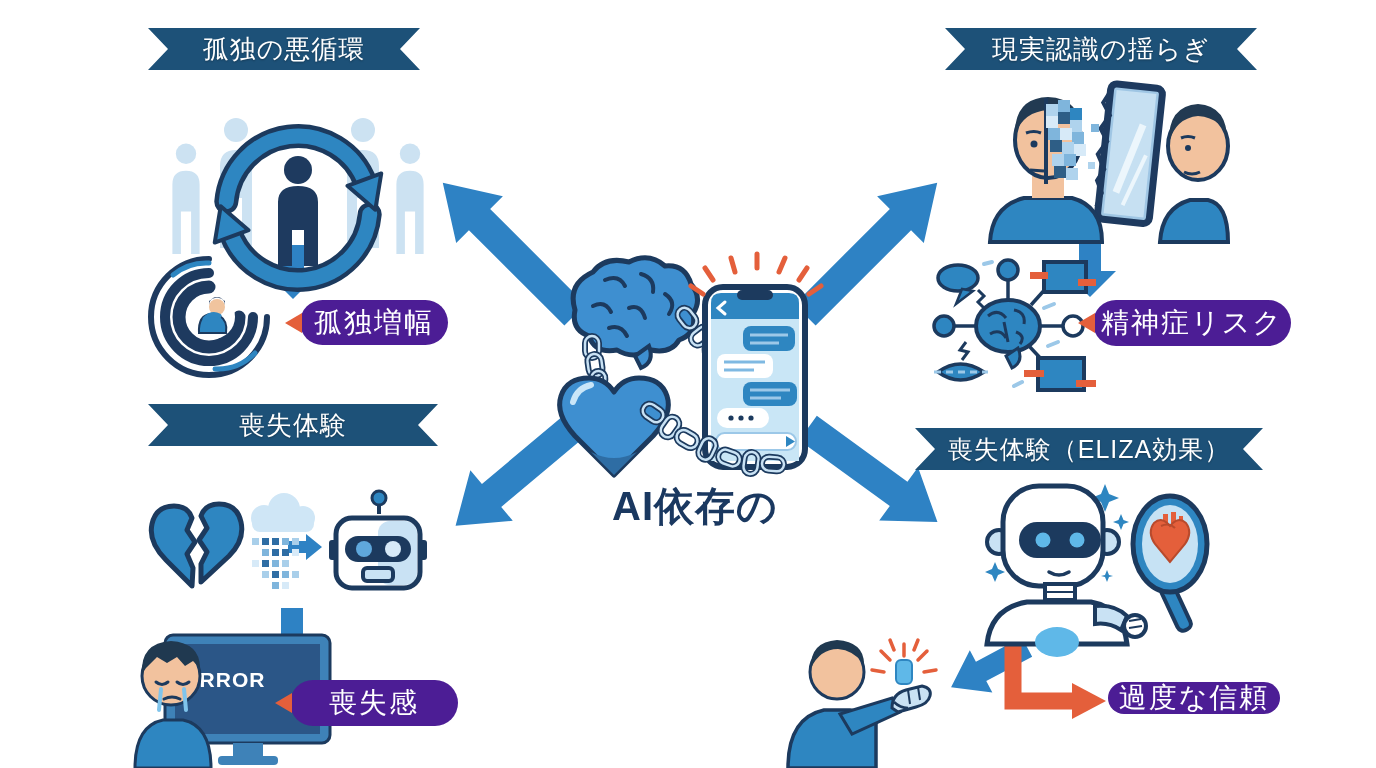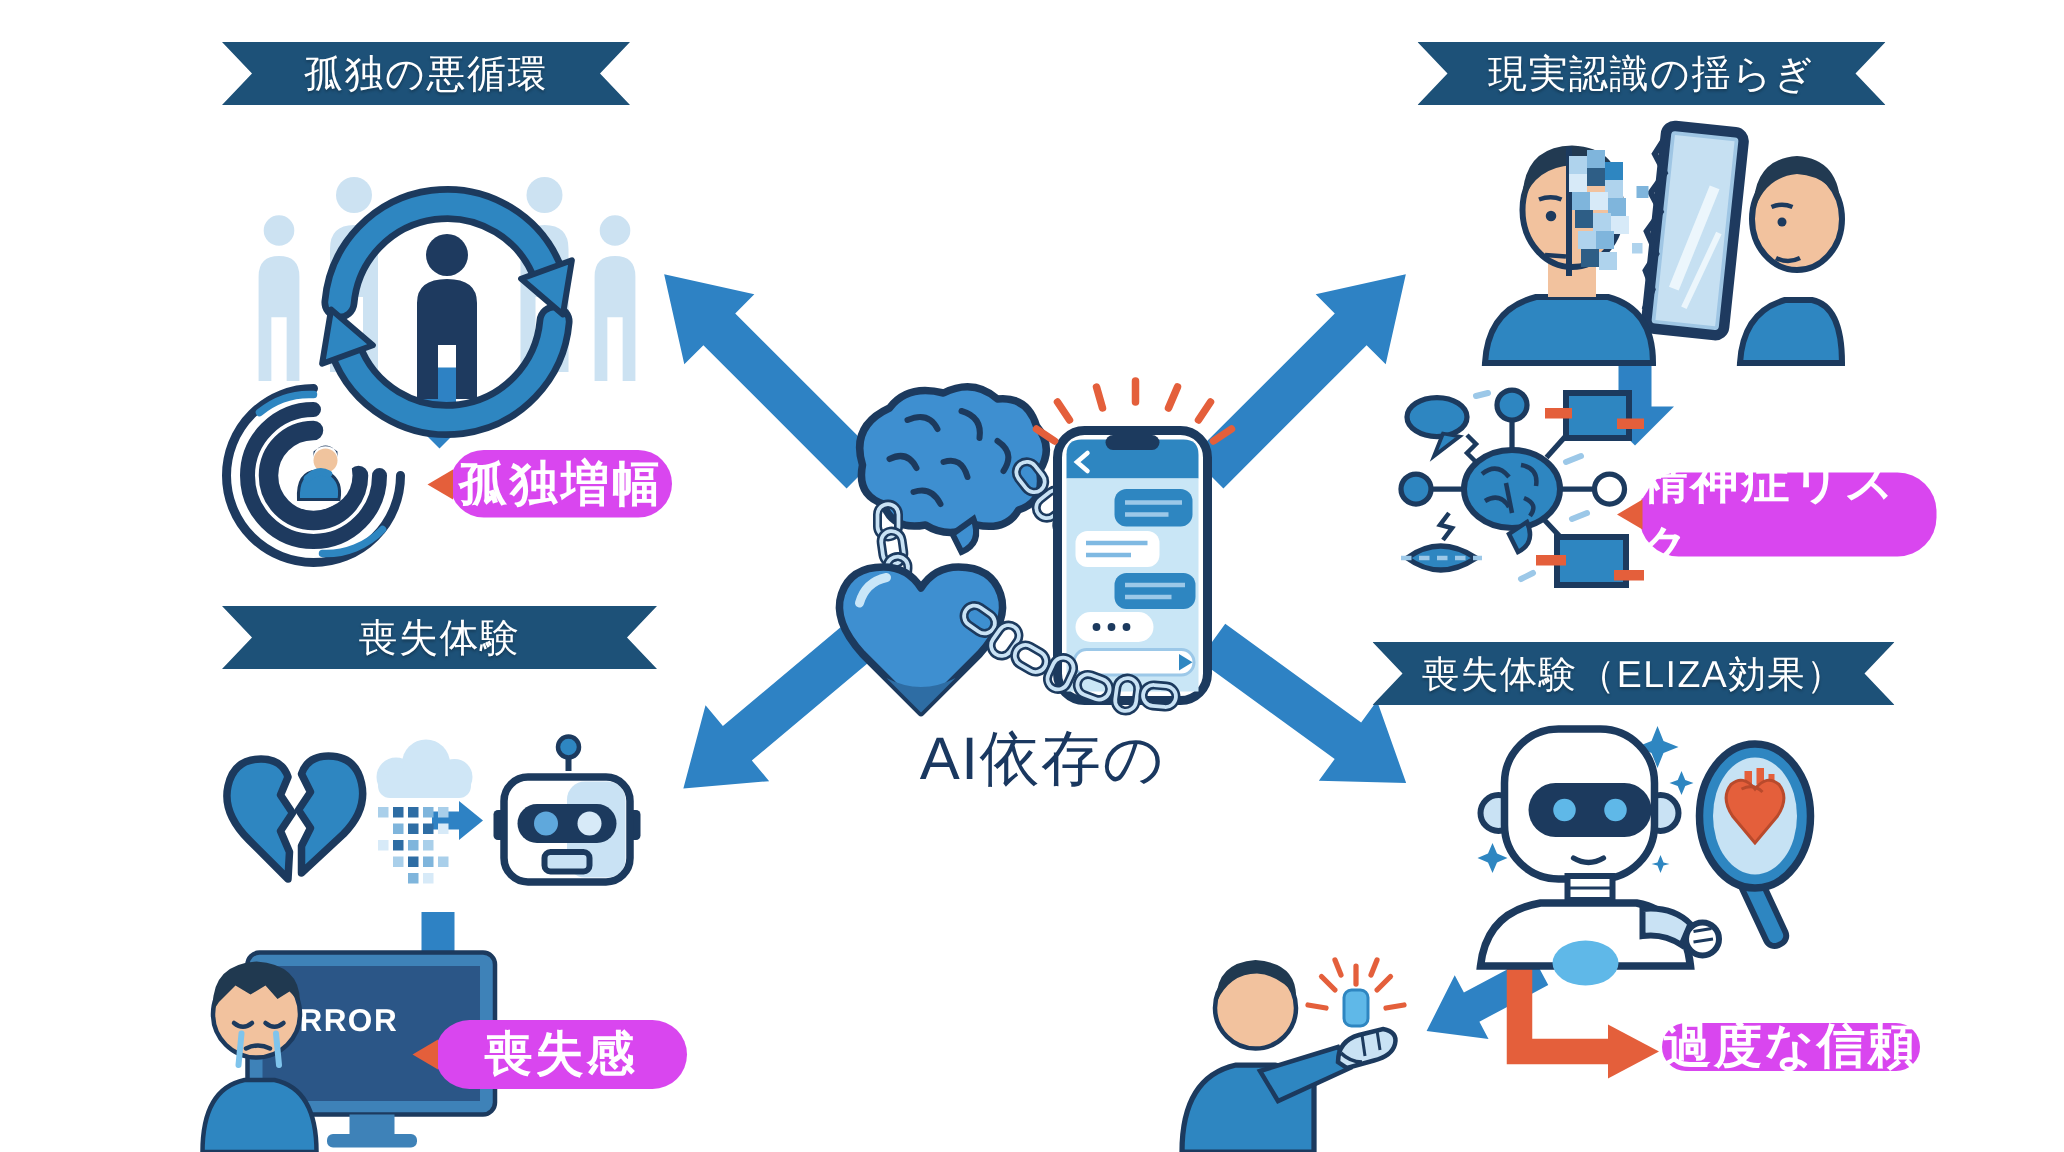--- a/index.html
+++ b/index.html
@@ -1,25 +1,25 @@
 <!DOCTYPE html>
 <html><head>
 <meta charset="utf-8">
 <style>
 *{margin:0;padding:0;box-sizing:border-box}
 html,body{width:1376px;height:768px}
 body{position:relative;background:#fff;overflow:hidden;font-family:"Liberation Sans","DejaVu Sans",sans-serif}
 .banner{position:absolute;height:42px;background:#1D5178;color:#fff;display:flex;align-items:center;justify-content:center;
   font-weight:normal;font-size:26px;letter-spacing:1px;text-shadow:0 1px 2px rgba(0,0,0,.3);
   clip-path:polygon(0 0,100% 0,calc(100% - 20px) 50%,100% 100%,0 100%,20px 50%)}
-.callout{position:absolute;background:#d946ef;color:#fff;font-weight:bold;font-size:32px;letter-spacing:2px;
+.callout{position:absolute;background:#4c1d95;color:#fff;font-weight:normal;font-size:28px;letter-spacing:2px;
   display:flex;align-items:center;justify-content:center;border-radius:26px}
 .callout.tail::before{content:"";position:absolute;left:-15px;top:50%;transform:translateY(-50%);
   border-top:10px solid transparent;border-bottom:10px solid transparent;border-right:17px solid #E45F3B}
-.title{position:absolute;left:540px;top:483px;width:310px;text-align:center;font-weight:normal;color:#1A3860;
+.title{position:absolute;left:540px;top:483px;width:310px;text-align:center;font-weight:bold;color:#1A3860;
   font-size:40px;line-height:1.18;letter-spacing:1px}
 svg.icon{position:absolute;overflow:visible}
 </style>
 </head>
 <body>
 
 <svg class="icon" style="left:0;top:0" width="1376" height="768" viewBox="0 0 1376 768">
   <g transform="translate(575,315) rotate(-135)">
     <polygon points="0,-15 135,-15 135,-33 187,0 135,33 135,15 0,15" fill="#2E82C4"></polygon>
     </g>
@@ -451,19 +451,19 @@
     <line x1="134" y1="20" x2="138" y2="10"></line>
   </g>
 </svg>
 
 <div class="banner" style="left:148px;top:28px;width:272px">孤独の悪循環</div>
 <div class="banner" style="left:945px;top:28px;width:312px">現実認識の揺らぎ</div>
 <div class="banner" style="left:148px;top:404px;width:290px">喪失体験</div>
 <div class="banner" style="left:915px;top:428px;width:348px;font-size:25px">喪失体験（ELIZA効果）</div>
 
 <div class="callout tail" style="left:300px;top:300px;width:148px;height:45px">孤独増幅</div>
-<div class="callout tail" style="left:1093px;top:315px;width:198px;height:56px">精神症リスク</div>
+<div class="callout tail" style="left:1093px;top:300px;width:198px;height:46px">精神症リスク</div>
 <div class="callout tail" style="left:290px;top:680px;width:168px;height:46px">喪失感</div>
 <div class="callout" style="left:1108px;top:682px;width:172px;height:32px">過度な信頼</div>
 
 <div class="title">
   <div>AI依存の</div>
 </div>
 
 </body></html>

